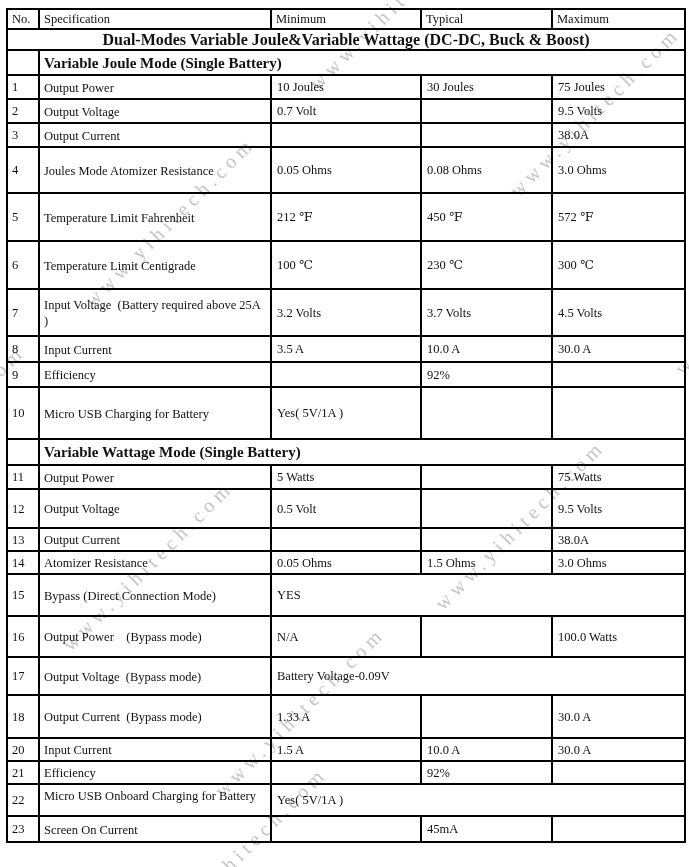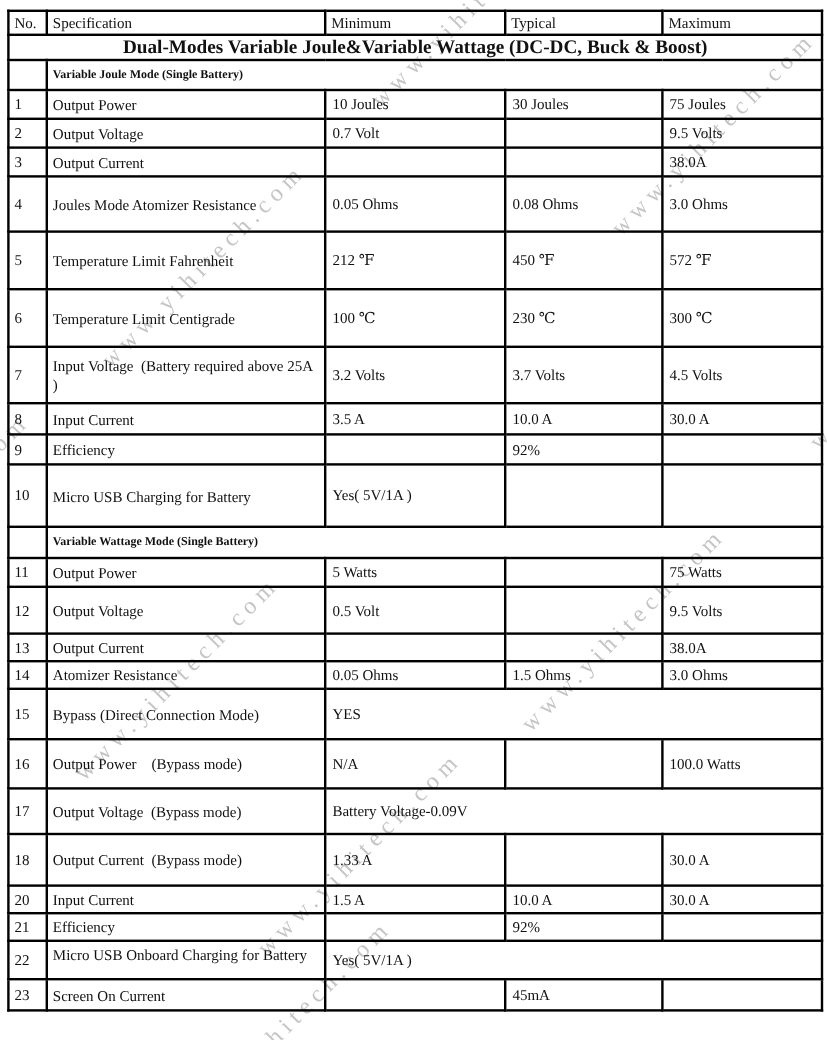--- a/index.html
+++ b/index.html
@@ -49,21 +49,21 @@
   .clip { height: 25px; overflow: hidden; }
   tr.head-row td { padding: 1px 2px 1px 4px; vertical-align: middle; }
   tr.title-row td {
     text-align: center;
     font-weight: bold;
     font-size: 16px;
     padding: 1px 16px;
   }
   tr.section-row td.sec-label {
     font-weight: bold;
-    font-size: 10px;
+    font-size: 15px;
     padding: 2px 2px 2px 4px;
   }
 </style>
 </head>
 <body>
 
 <div class="page">
 
   <div class="wm-layer">
     <div class="wm" style="left:395px; top:5px;">www.yihitech.com</div>

